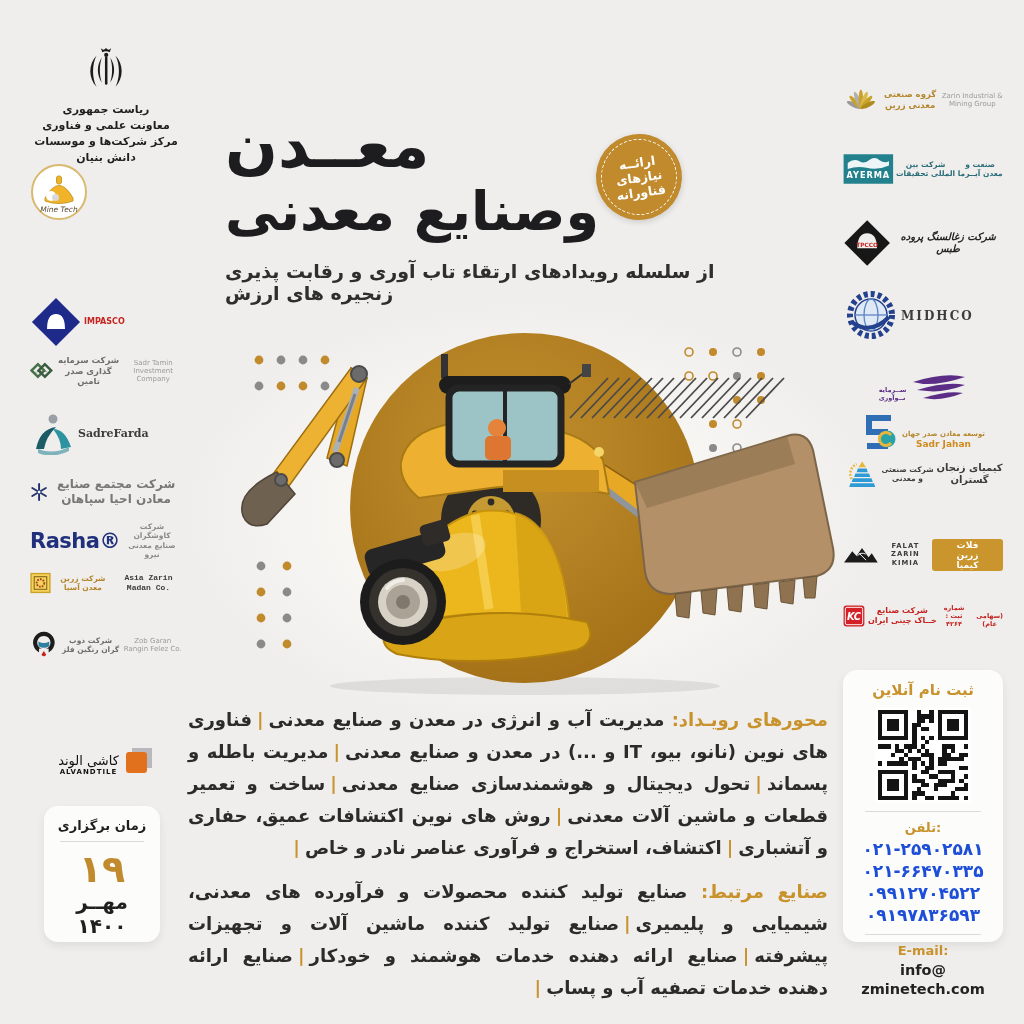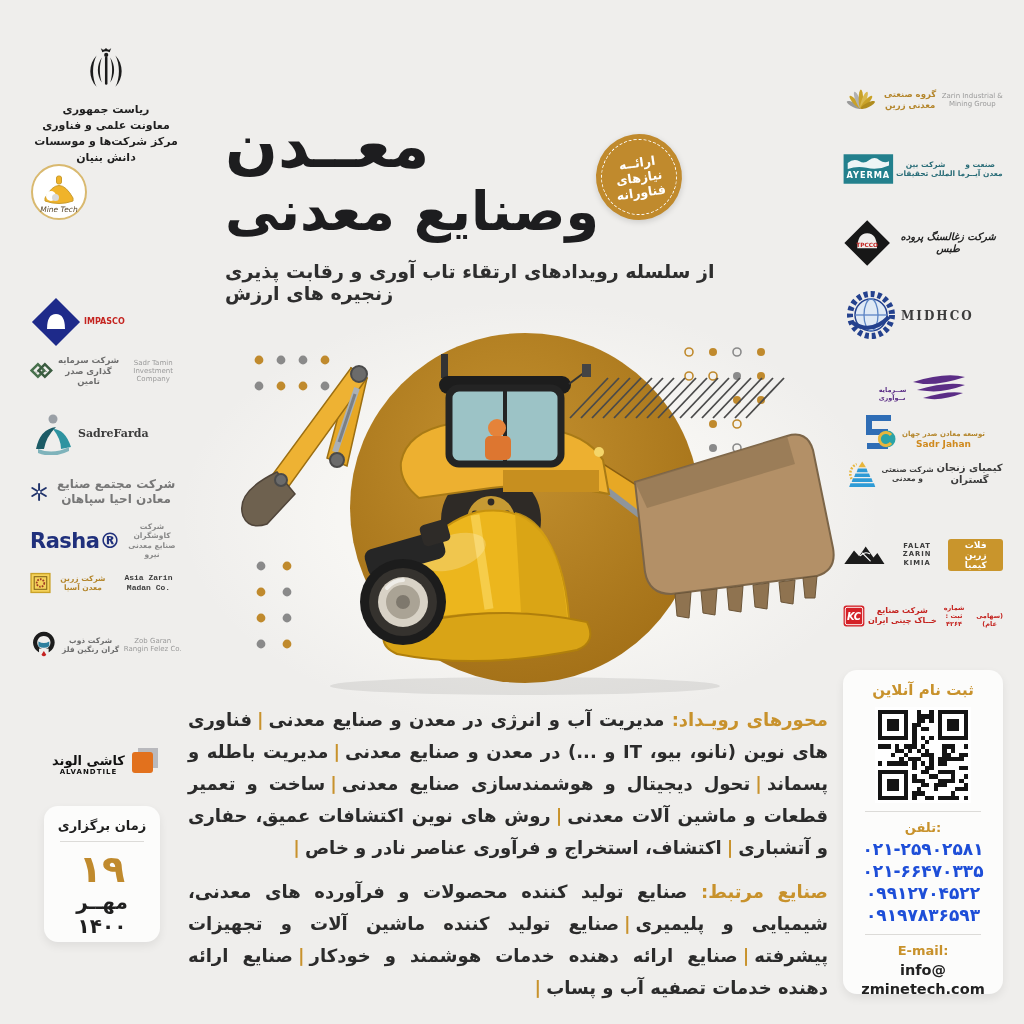--- a/index.html
+++ b/index.html
@@ -35,36 +35,36 @@
   .lead{color:#c8922c;font-weight:800}
   .pipe{color:#c8922c;font-weight:800;margin:0 5px}
   
   .date-card{position:absolute;left:44px;top:806px;width:116px;height:136px;background:#fcfcfb;
              border-radius:14px;box-shadow:0 4px 10px rgba(0,0,0,.07);text-align:center;padding-top:12px}
   .date-label{font-size:13px;font-weight:800;color:#1f1f1f}
   .sep-line{width:72%;border:none;border-top:1px solid #dcdbd8;margin:8px auto}
   .date-day{font-size:38px;font-weight:900;color:#c08a2d;line-height:1.05}
   .date-month{font-size:20px;font-weight:900;color:#1f1f1f}
   .date-year{font-size:20px;font-weight:900;color:#1f1f1f;letter-spacing:3px}
-  .reg-card{position:absolute;left:843px;top:670px;width:160px;height:324px;background:#fcfcfb;
+  .reg-card{position:absolute;left:843px;top:670px;width:160px;height:272px;background:#fcfcfb;
             border-radius:14px;box-shadow:0 4px 10px rgba(0,0,0,.07);text-align:center;padding-top:11px}
   .reg-title{font-size:15px;font-weight:800;color:#c8922c}
   .qr{width:96px;height:96px;margin:8px auto 2px;background:#fff;padding:3px}
   .qr svg{width:90px;height:90px;fill:#141414;shape-rendering:crispEdges}
   .reg-label{font-size:13px;font-weight:800;color:#c8922c;margin-bottom:3px}
   .phone{font-size:17px;font-weight:800;color:#1d4ed8;line-height:22px}
   .email{font-size:14.5px;font-weight:800;color:#222;line-height:19px}
   
   .lg{display:flex;flex-direction:row;align-items:center;gap:2px}
   .rasha-word{font-size:21px;font-weight:900;color:#20307c;letter-spacing:-0.5px}
   .row{display:flex;align-items:flex-end;justify-content:center;gap:5px}
   .purple-lines{font-size:6.5px;font-weight:700;color:#5b2d86;line-height:8px;text-align:left}
   .pill{display:inline-block;background:#c9952c;color:#fff;font-size:9px;font-weight:800;
-        border-radius:3px;padding:1px 4px;margin-top:1px}
-  .alvand-fa{font-size:13px;font-weight:700;color:#111}
+        border-radius:3px;padding:1px 16px;margin-top:1px}
+  .alvand-fa{font-size:13px;font-weight:400;color:#111}
   .alvand-en{font-size:7px;font-weight:800;color:#111;letter-spacing:1px}
 </style>
 </head>
 <body>
 
 <div class="poster">
 
   <div class="lcol" style="top:46px">
     <svg width="44" height="46" viewBox="0 0 40 44">
       <g fill="#1b1b1b">

